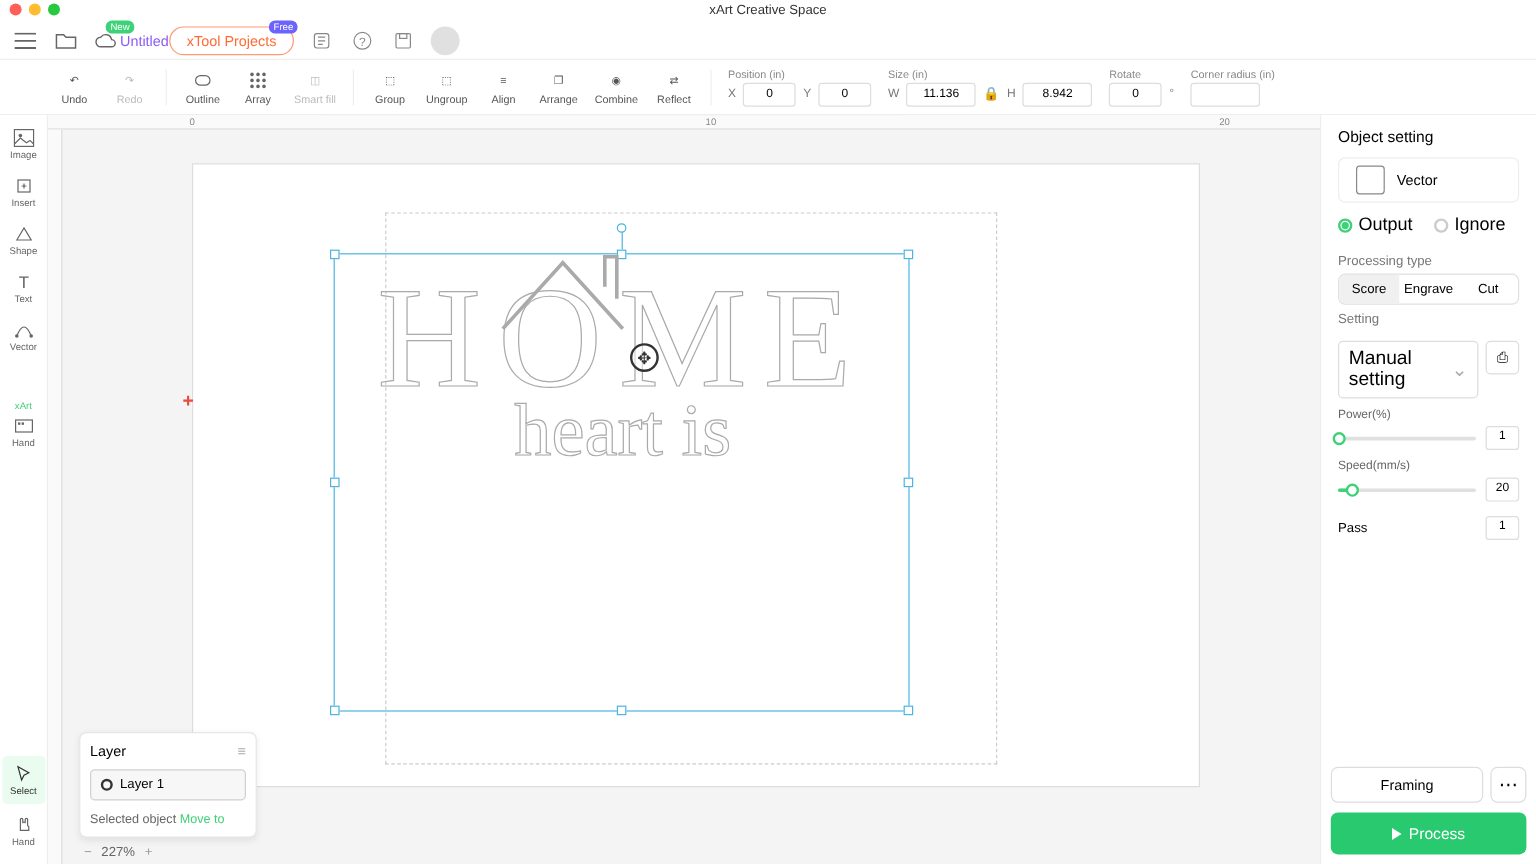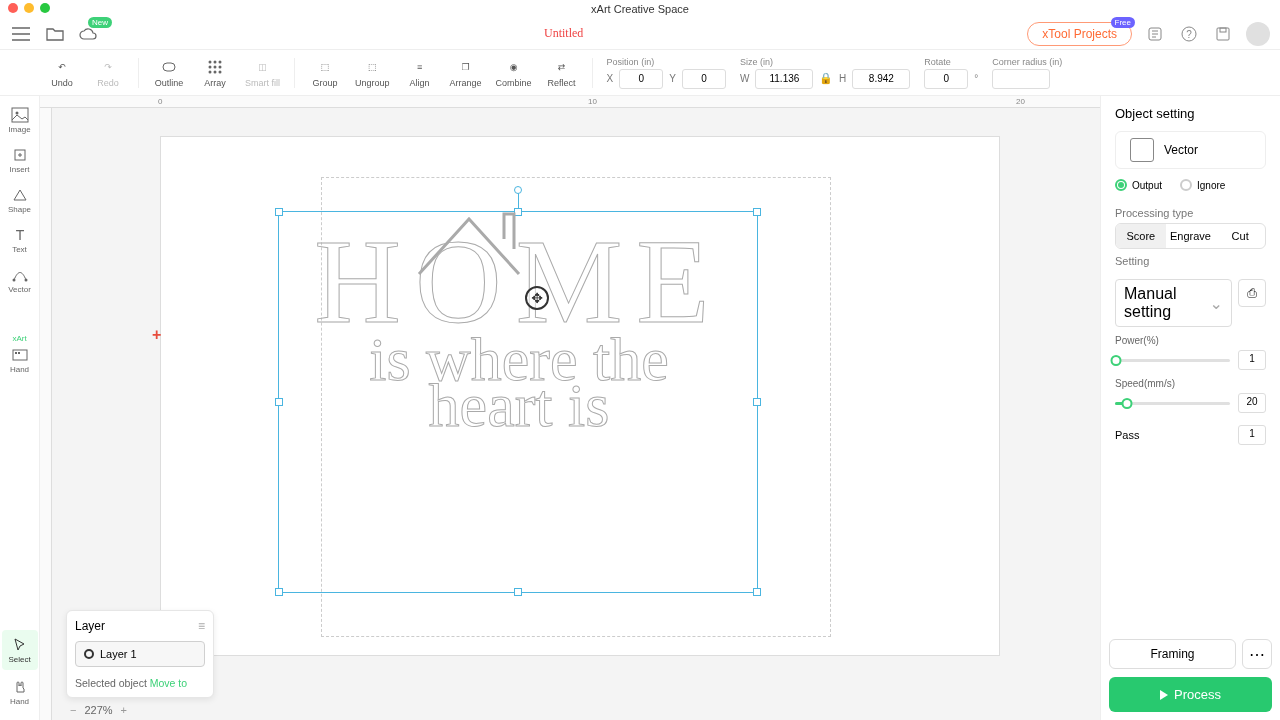--- a/index.html
+++ b/index.html
@@ -5,23 +5,23 @@
 * { margin: 0; padding: 0; box-sizing: border-box; font-family: -apple-system, BlinkMacSystemFont, "Segoe UI", sans-serif; }
 body { width: 1280px; height: 720px; background: #fff; overflow: hidden; position: relative; }
 
 
 .titlebar { height: 18px; display: flex; align-items: center; justify-content: center; position: relative; font-size: 11px; color: #333; }
 .traffic-lights { position: absolute; left: 8px; top: 3px; display: flex; gap: 6px; }
 .traffic-lights span { width: 10px; height: 10px; border-radius: 50%; display: block; }
 .tl-red { background: #ff5f57; } .tl-yellow { background: #febc2e; } .tl-green { background: #28c840; }
 
 
-.topbar { height: 32px; display: flex; align-items: center; justify-content: space-between; padding: 0 10px; border-bottom: 1px solid #eee; }
+.topbar { height: 32px; display: flex; align-items: center; justify-content: flex-start; padding: 0 10px; border-bottom: 1px solid #eee; }
 .topbar-left, .topbar-right { display: flex; align-items: center; gap: 12px; }
-.topbar-center { font-size: 12px; color: #ef4444; font-family: Liberation Serif, serif; }
+.topbar-center { font-size: 12px; color: #8b5cf6; }
 .icon-btn { width: 22px; height: 22px; display: flex; align-items: center; justify-content: center; color: #555; cursor: pointer; position: relative; }
 .badge-new { position: absolute; top: -6px; right: -12px; background: #3dd178; color: #fff; font-size: 8px; padding: 1px 4px; border-radius: 6px; }
 .badge-free { position: absolute; top: -6px; right: -4px; background: #6c63ff; color: #fff; font-size: 8px; padding: 1px 4px; border-radius: 6px; }
 .projects-btn { border: 1px solid #ff9a76; color: #ff6b35; padding: 4px 14px; border-radius: 16px; font-size: 12px; font-weight: 500; position: relative; cursor: pointer; }
 .avatar { width: 24px; height: 24px; background: #e0e0e0; border-radius: 50%; }
 
 
 .toolbar { height: 46px; display: flex; align-items: center; padding: 0 46px 0 46px; gap: 14px; border-bottom: 1px solid #eee; }
 .tool-item { display: flex; flex-direction: column; align-items: center; gap: 2px; font-size: 9px; color: #555; cursor: pointer; min-width: 32px; }
 .tool-item.disabled { color: #bbb; }
@@ -88,21 +88,21 @@
 .device-info { flex: 1; }
 .device-name { font-size: 12px; font-weight: 500; }
 .wifi-row { display: flex; align-items: center; gap: 4px; font-size: 10px; color: #3dd178; margin-top: 2px; }
 .wifi-dot { width: 7px; height: 7px; background: #3dd178; border-radius: 50%; }
 .device-img { width: 48px; height: 24px; background: linear-gradient(#4a5a2a,#2a3418); border-radius: 3px; }
 .device-icons { position: absolute; top: 4px; right: 6px; display: flex; gap: 4px; }
 .di { width: 14px; height: 14px; border: 1px solid #ccc; border-radius: 3px; }
 .section-title { font-size: 13px; font-weight: 500; padding: 10px 14px 6px; }
 .obj-row { display: flex; align-items: center; gap: 10px; padding: 6px 14px; border: 1px solid #eee; margin: 4px 14px; border-radius: 6px; }
 .obj-icon { width: 24px; height: 24px; border: 1.5px solid #888; border-radius: 3px; }
-.radio-row { display: flex; gap: 18px; padding: 6px 14px 10px; font-size: 10px; align-items: flex-end; }
+.radio-row { display: flex; gap: 18px; padding: 6px 14px 10px; font-size: 15px; align-items: flex-end; }
 .radio { width: 12px; height: 12px; border: 2px solid #ccc; border-radius: 50%; display: inline-flex; align-items: center; justify-content: center; }
 .radio.on { border-color: #3dd178; }
 .radio.on::after { content: ""; width: 6px; height: 6px; background: #3dd178; border-radius: 50%; }
 .subhead { font-size: 11px; color: #777; padding: 6px 14px 4px; }
 .seg { display: flex; border: 1px solid #e0e0e0; border-radius: 6px; margin: 0 14px; overflow: hidden; }
 .seg div { flex: 1; text-align: center; font-size: 11px; padding: 6px 0; cursor: pointer; }
 .seg .active { background: #f0f0f0; font-weight: 500; }
 .select-row { display: flex; gap: 6px; margin: 8px 14px 4px; }
 .select-box { flex: 1; border: 1px solid #ddd; border-radius: 4px; padding: 5px 8px; font-size: 16px; display: flex; justify-content: space-between; align-items: center; }
 .sq-btn { width: 28px; height: 28px; border: 1px solid #ddd; border-radius: 4px; display: flex; align-items: center; justify-content: center; font-size: 12px; cursor: pointer; }
@@ -370,21 +370,20 @@
     <div class="sel-handle h-b"></div>
     <div class="sel-handle h-l"></div>
     <div class="sel-handle h-r"></div>
     <div class="artwork">
       <div class="house-roof">
         <svg viewBox="0 0 120 90">
             <path d="M10 70 L60 15 L110 70 M95 35 L95 10 L105 10 L105 45" fill="none" stroke="#aaa" stroke-width="3"></path>
           </svg>
       </div>
       <div class="art-line1">HOME</div>
-      <div class="art-line2">is where the</div>
       <div class="art-line3">heart is</div>
     </div>
     <div class="move-cursor">✥</div>
   </div>
 </div>
 
 <div class="layer-panel">
   <div class="layer-title">
     <span>Layer</span>
     <span style="color:#aaa;cursor:pointer">≡</span>

